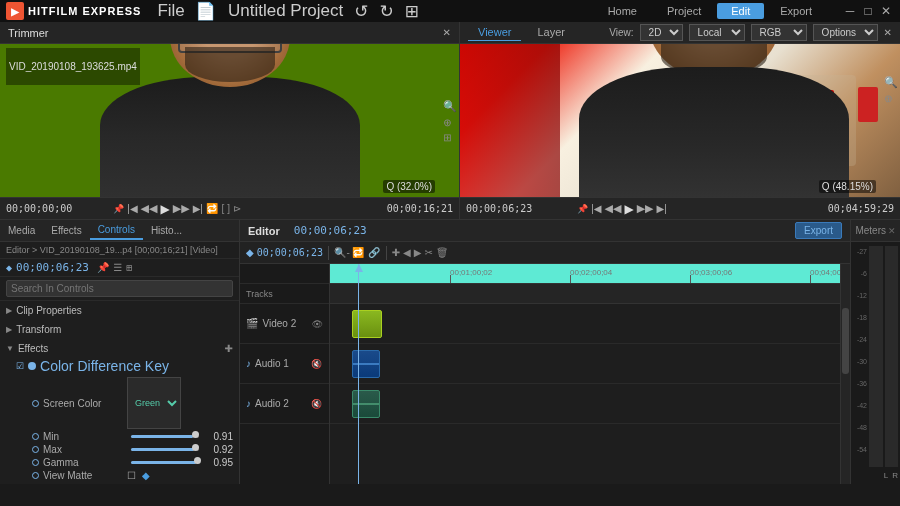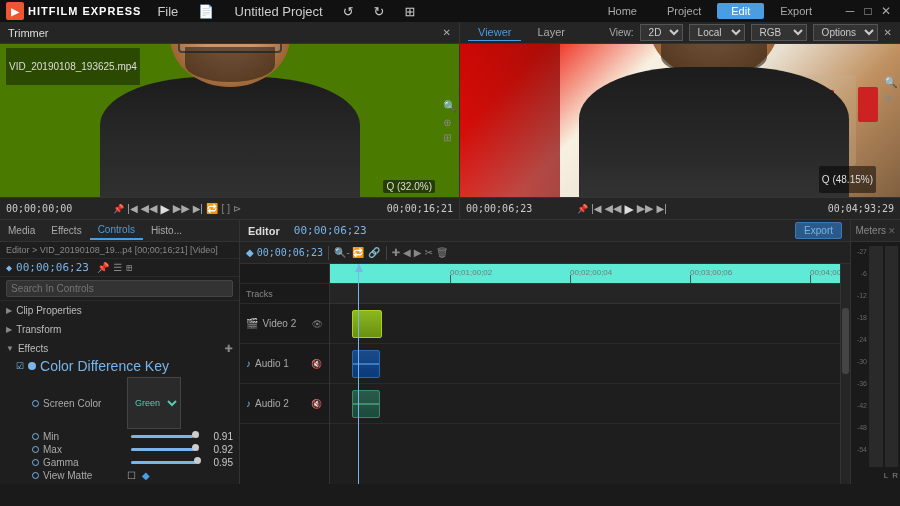--- a/index.html
+++ b/index.html
@@ -40,22 +40,22 @@
       border-radius: 2px;
     }
     #logo-text {
       color: #fff;
       font-weight: bold;
       font-size: 11px;
       letter-spacing: 1px;
     }
     #title-bar-menu {
       display: flex;
-      gap: 12px;
-      font-size: 13px;
+      gap: 3px;
+      font-size: 17px;
       color: #ccc;
       margin-left: 4px;
     }
     #title-bar-menu span {
       cursor: pointer;
       padding: 2px 4px;
     }
     #title-bar-controls {
       margin-left: auto;
       display: flex;
@@ -622,34 +622,34 @@
           </div>
 
           <div style="width:270px;height:130px;background:linear-gradient(180deg,#1c1c1c 0%,#282828 60%,#323232 100%);border-radius:40% 40% 0 0;position:absolute;bottom:0;left:50%;transform:translateX(-50%);"></div>
         </div>
 
         <div style="position:absolute;right:2px;top:30%;transform:translateY(-50%);display:flex;flex-direction:column;gap:4px;z-index:10;">
           <span style="color:#888;font-size:11px;">🔍</span>
           <span style="color:#888;font-size:10px;">⊕</span>
         </div>
 
-        <span class="video-zoom" style="position:absolute;bottom:4px;right:24px;font-size:10px;color:#ddd;z-index:10;background:rgba(0,0,0,0.5);padding:8px 3px;border-radius:2px;">Q (48.15%)</span>
+        <span class="video-zoom" style="position:absolute;bottom:4px;right:24px;font-size:10px;color:#ddd;z-index:10;background:rgba(0,0,0,0.5);padding:1px 3px;border-radius:2px;">Q (48.15%)</span>
       </div>
 
       <div class="transport-bar">
         <span class="transport-time">00;00;06;23</span>
         <span style="flex:0.2;"></span>
         <span style="color:#888;font-size:9px;">📌</span>
         <span style="color:#aaa;font-size:10px;">|◀</span>
         <span style="color:#aaa;font-size:11px;">◀◀</span>
         <span style="color:#ddd;font-size:12px;">▶</span>
         <span style="color:#aaa;font-size:11px;">▶▶</span>
         <span style="color:#aaa;font-size:10px;">▶|</span>
         <span style="margin-left:auto;"></span>
-        <span class="transport-time">00;04;93;29</span>
+        <span class="transport-time">00;04;59;29</span>
       </div>
     </div>
 
   </div>
 
   <div style="display:flex; flex:1; border-top:1px solid #333;">
 
     <div id="control-tabs-panel" style="width:240px;background:#1e1e1e;border-right:1px solid #333;display:flex;flex-direction:column;overflow:hidden;">
 
       <div class="ctrl-tabs-header">

